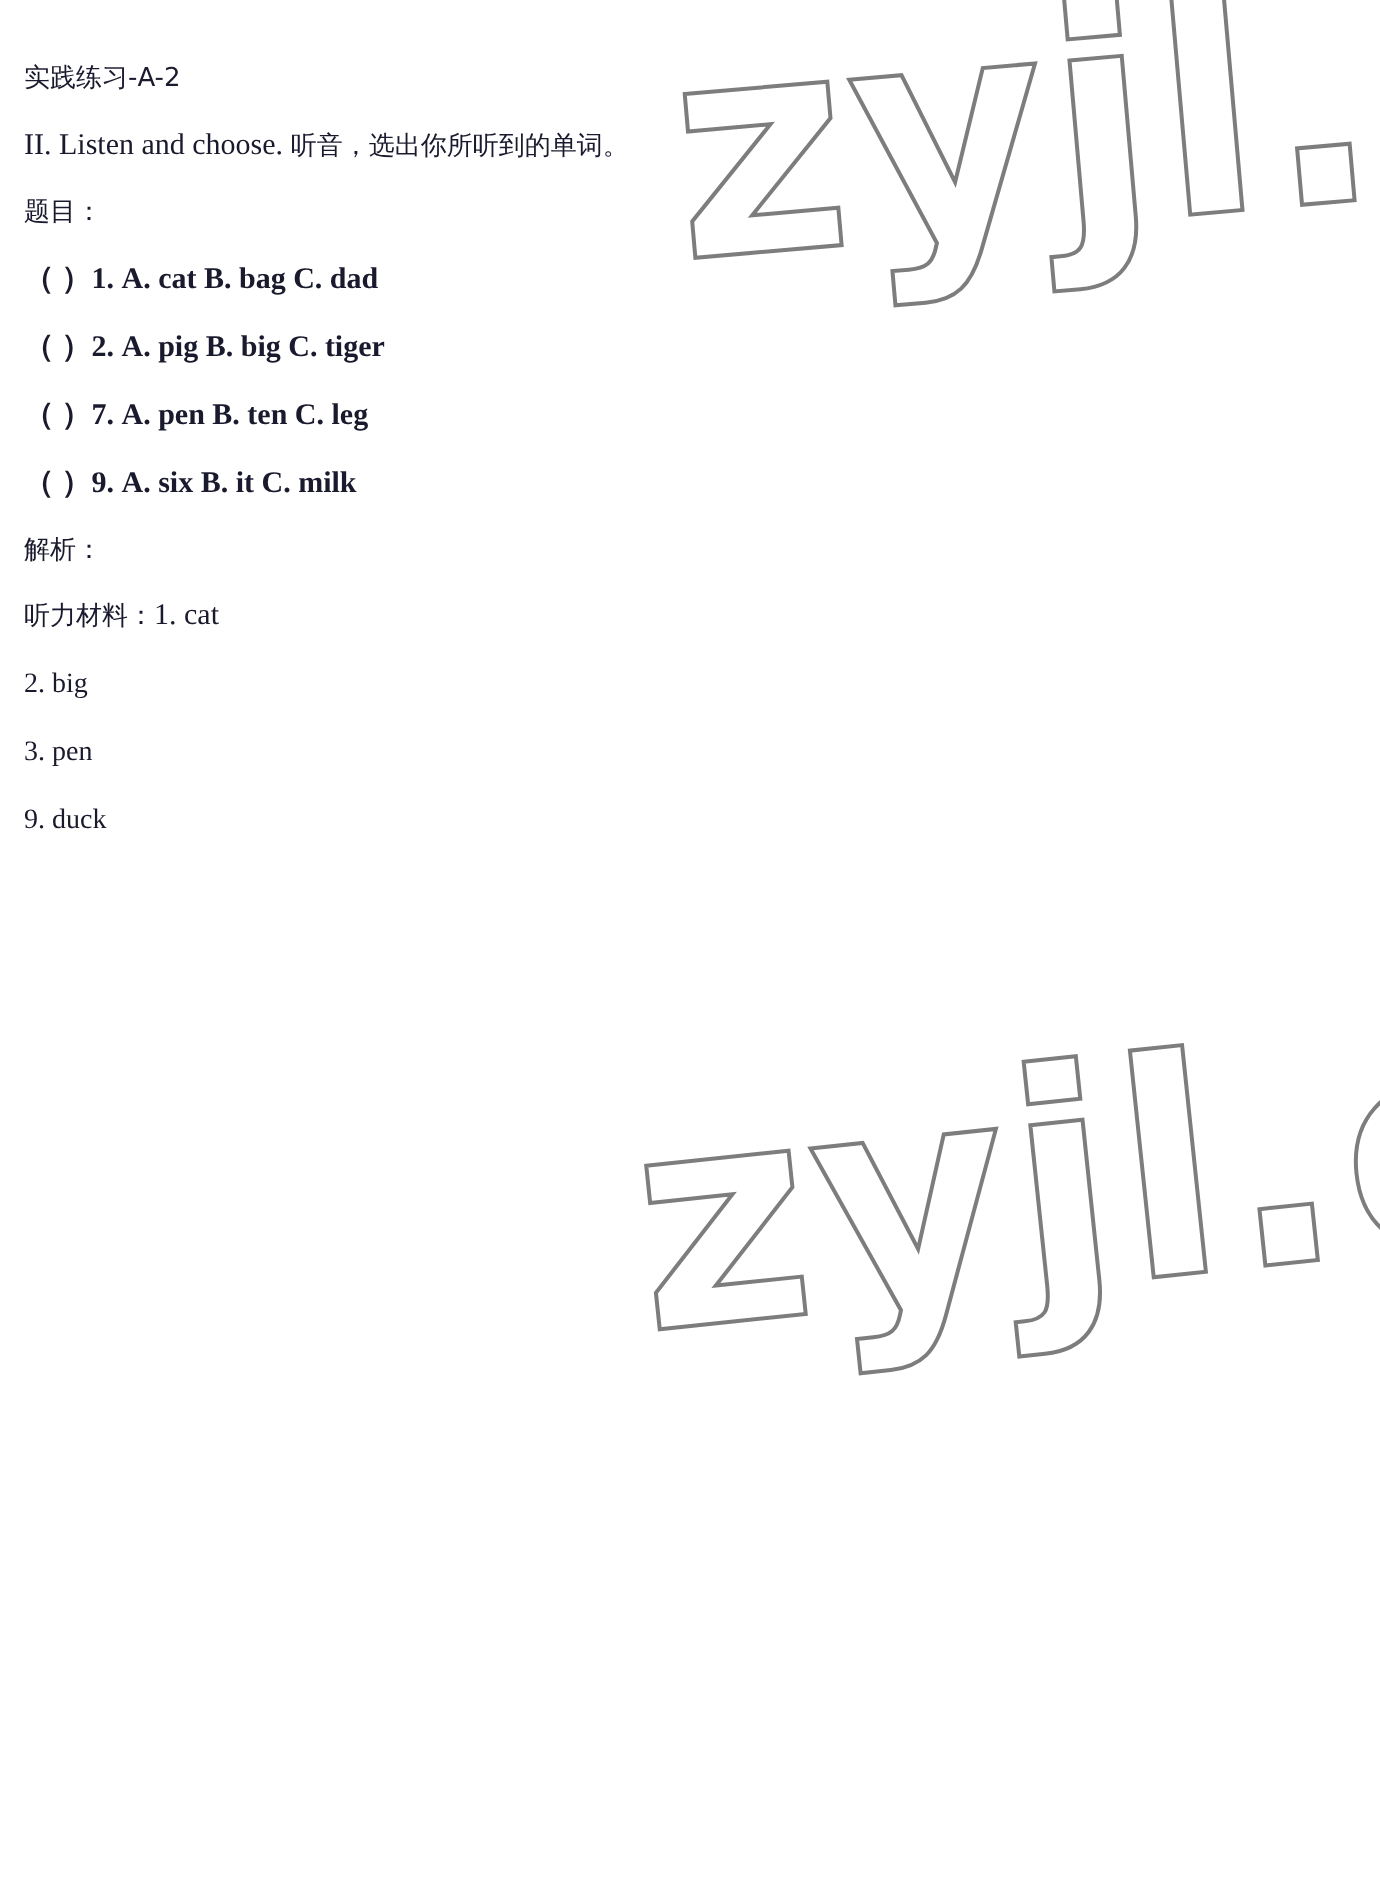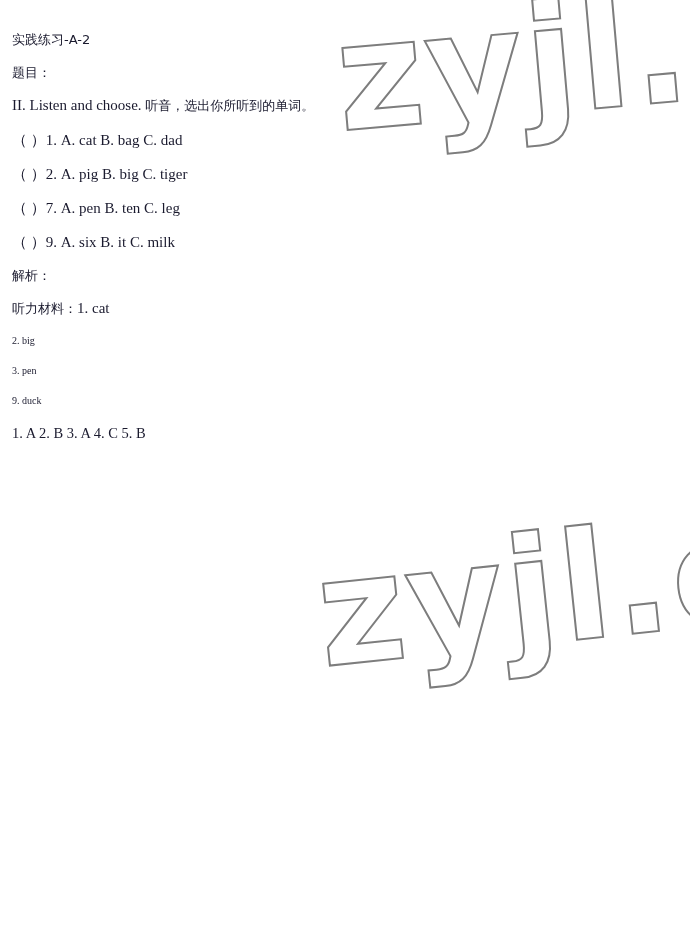--- a/index.html
+++ b/index.html
@@ -71,57 +71,57 @@
     font-size: 13px;
   }
   .en {
     font-family: "Liberation Serif", "DejaVu Serif", serif;
     font-size: 15px;
   }
   .q-line {
     font-family: "Liberation Serif", "DejaVu Serif", serif;
     font-size: 15px;
     margin-bottom: 19px;
+    font-weight: bold;
   }
   .t-line {
     font-family: "Liberation Serif", "DejaVu Serif", serif;
-    font-size: 10px;
+    font-size: 14px;
     margin-bottom: 20px;
   }
   .ans-line {
     font-family: "Liberation Serif", "DejaVu Serif", serif;
     font-size: 14.5px;
     margin-bottom: 0;
   }
 </style>
 </head>
 <body>
 
 <div class="watermark wm-top">zyjl.c</div>
 <div class="watermark wm-bottom">zyjl.c</div>
 
 <div class="content">
 
   <div class="line heading">实践练习-A-2</div>
 
+  <div class="line mixed"><span class="en">II. </span><span class="en">Listen and choose. </span><span class="cn">听音，选出你所听到的单词。</span></div>
+
   <div class="line heading">题目：</div>
-
-  <div class="line mixed"><span class="en">II. </span><span class="en">Listen and choose. </span><span class="cn">听音，选出你所听到的单词。</span></div>
 
   <div class="line q-line">（ ）1. A. cat B. bag C. dad</div>
   <div class="line q-line">（ ）2. A. pig B. big C. tiger</div>
   <div class="line q-line">（ ）7. A. pen B. ten C. leg</div>
   <div class="line q-line">（ ）9. A. six B. it C. milk</div>
 
   <div class="line heading">解析：</div>
 
   <div class="line mixed">
     <span class="cn">听力材料：</span><span class="en">1. cat</span>
   </div>
 
   <div class="line t-line">2. big</div>
   <div class="line t-line">3. pen</div>
   <div class="line t-line">9. duck</div>
 
 
-  <div class="line ans-line">1. A  2. B  3. A  4. C  5. B</div>
 
 </div>
 
 </body></html>

